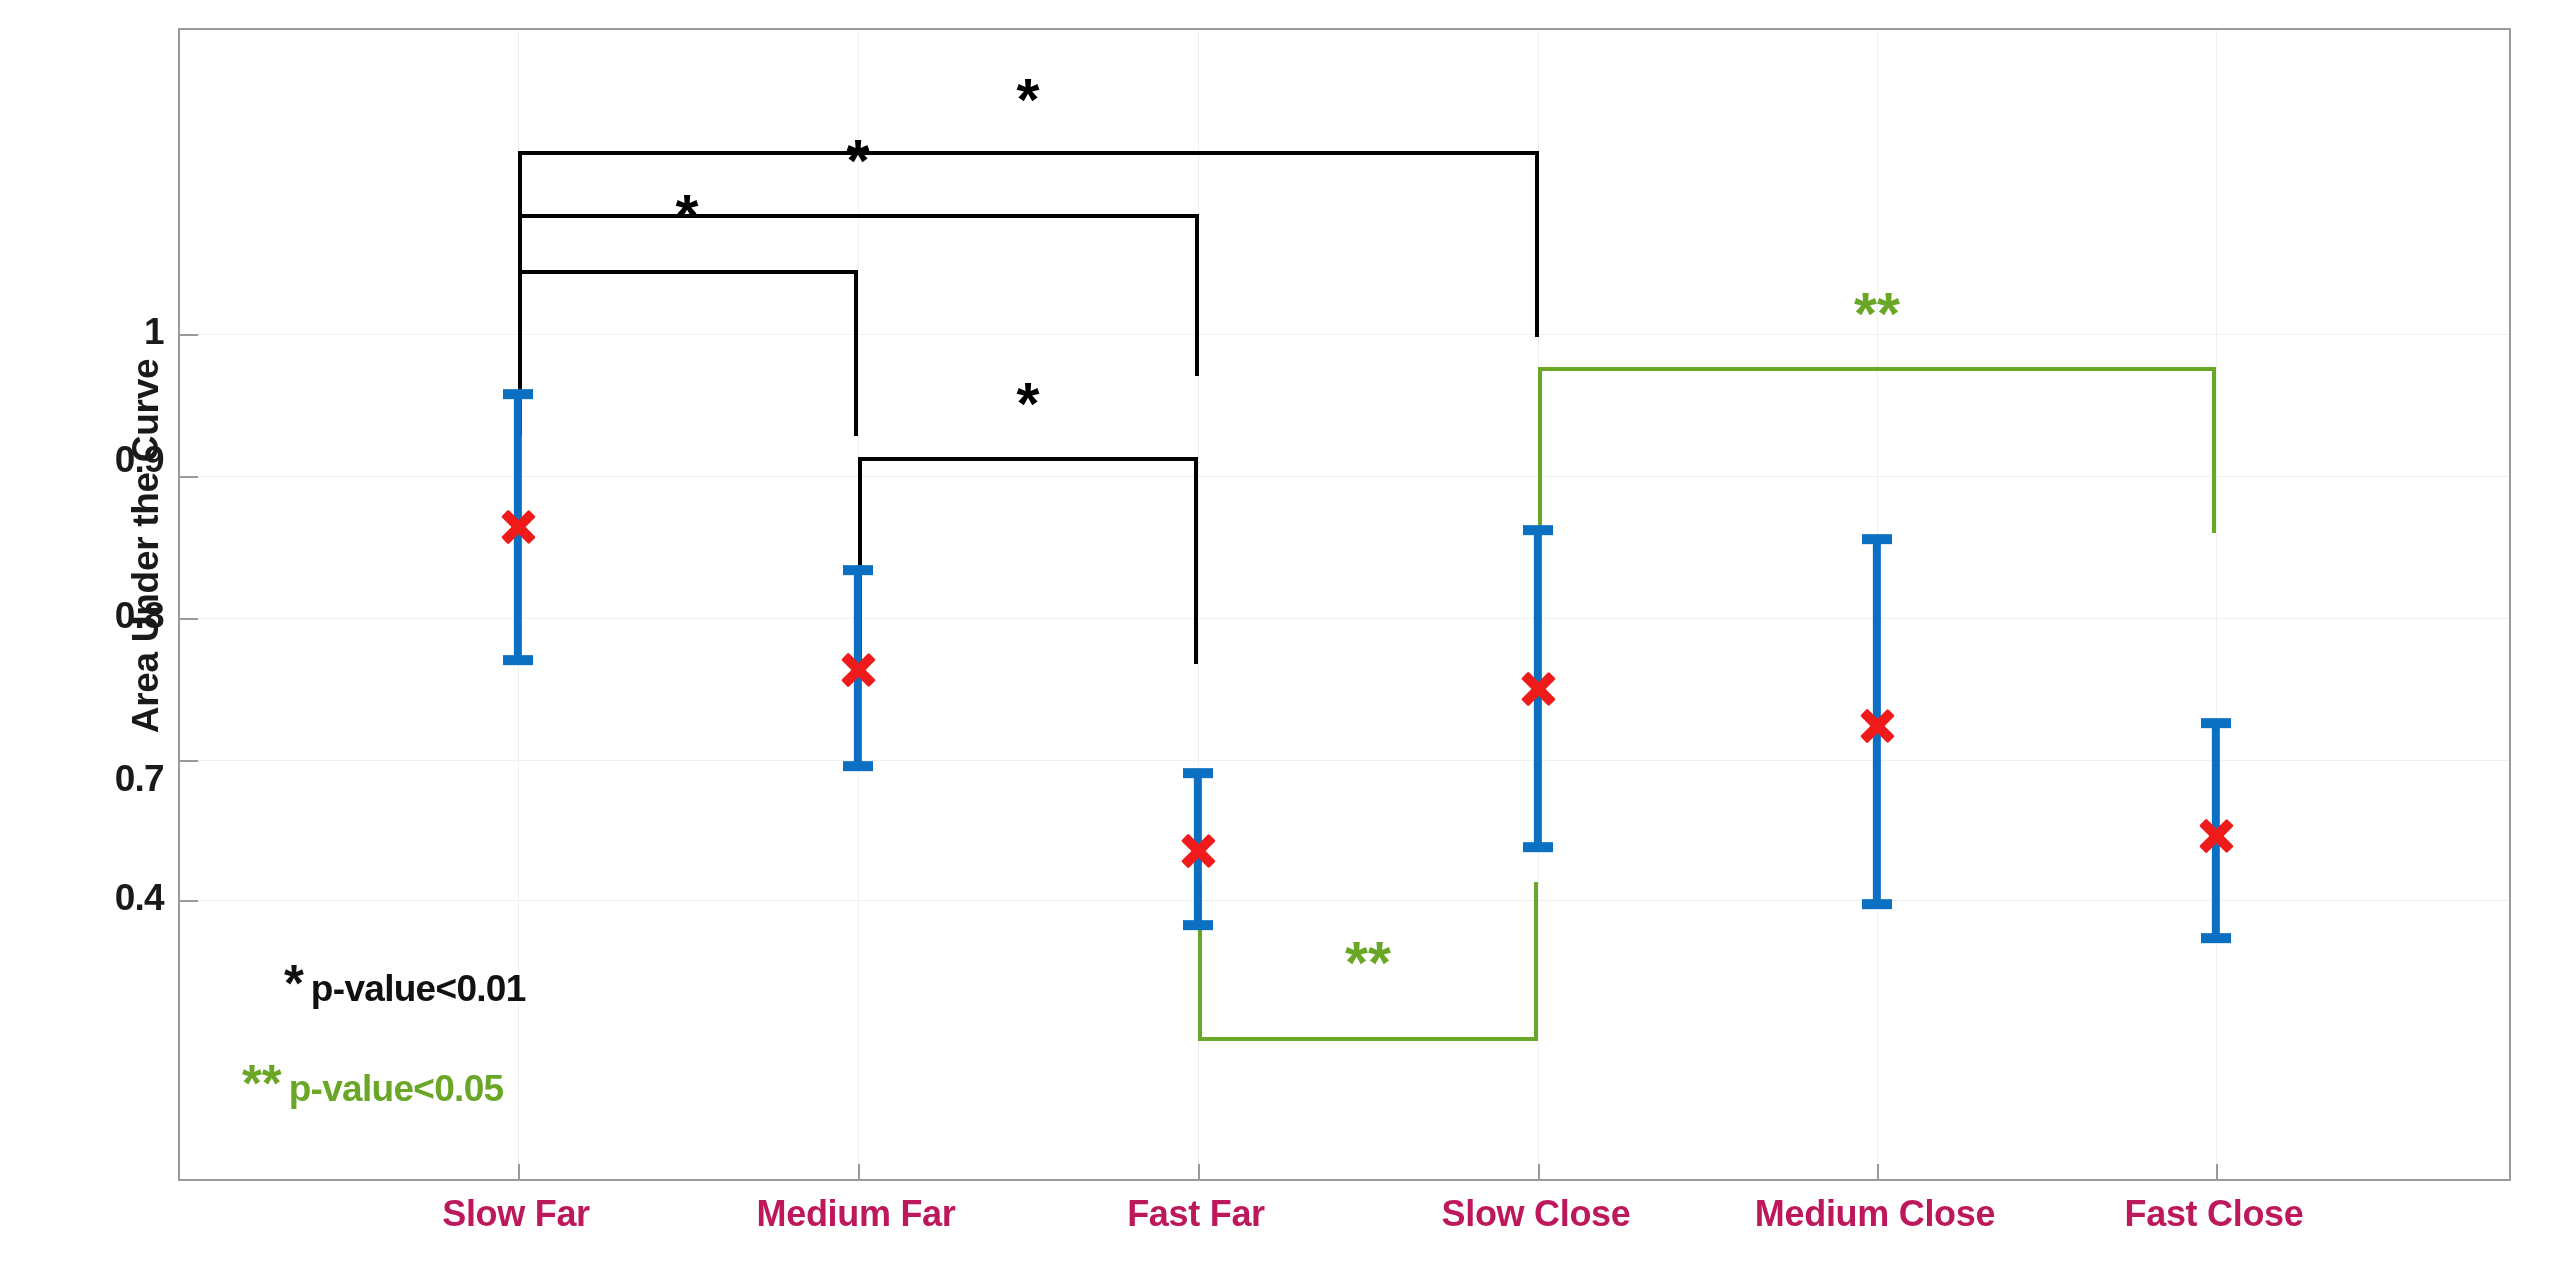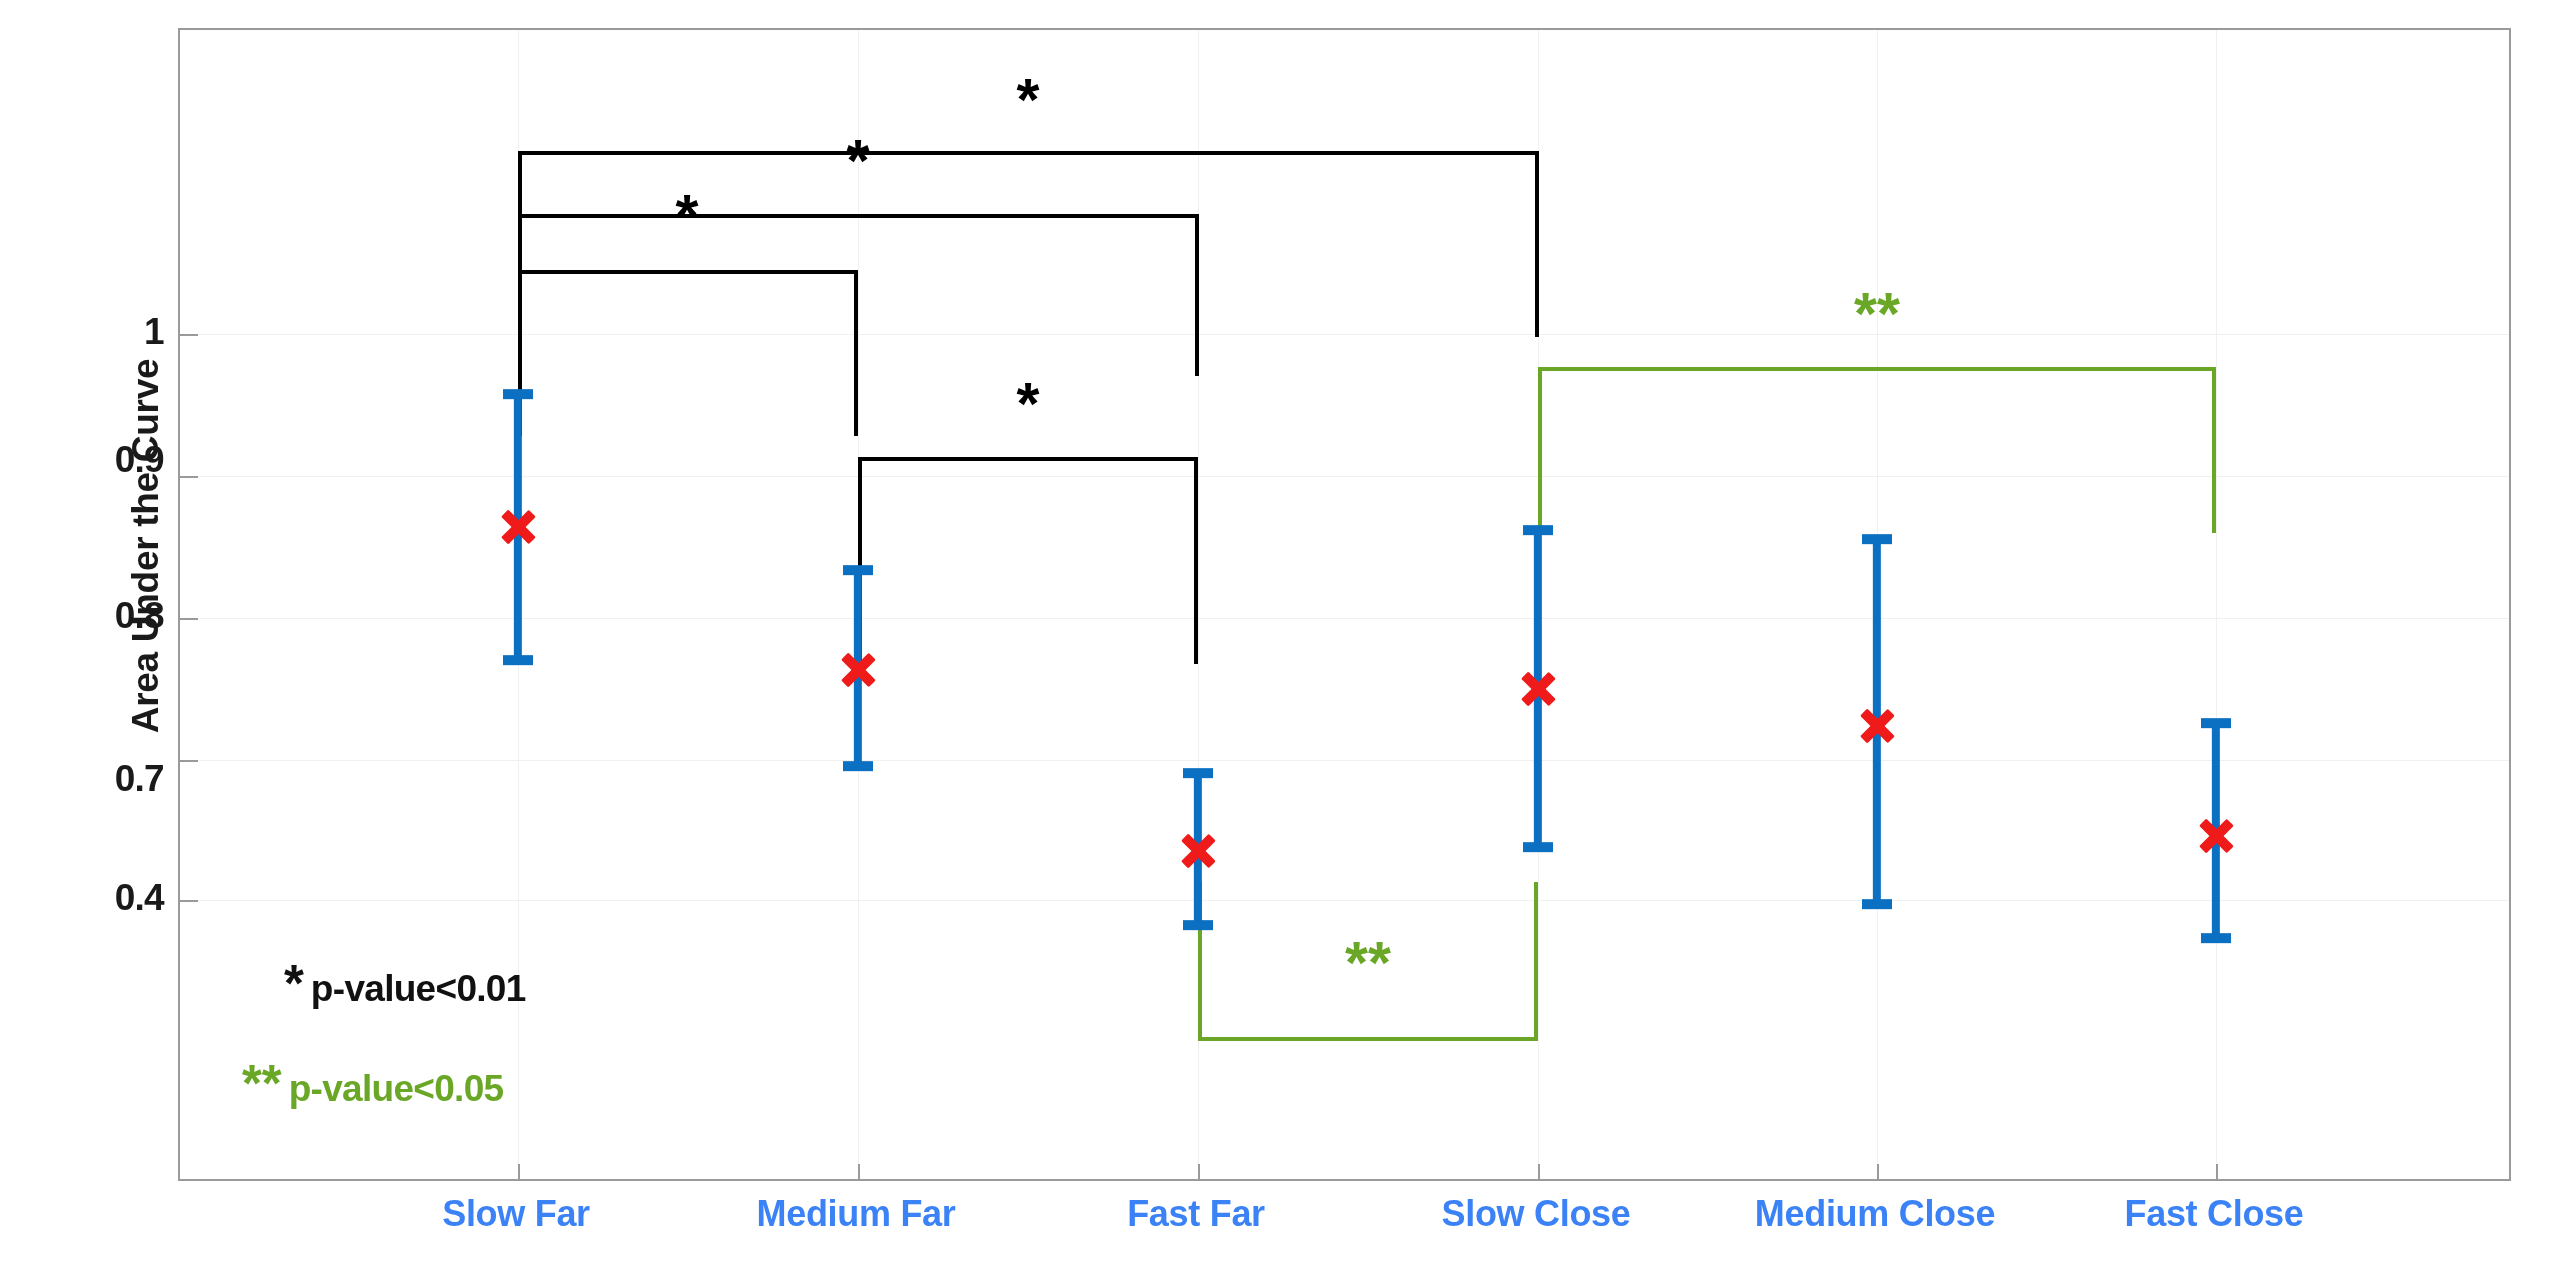--- a/index.html
+++ b/index.html
@@ -66,21 +66,21 @@
     color: #1a1a1a;
     transform: translateY(-50%);
     white-space: nowrap;
     letter-spacing: -0.7px;
   }
   .xtick-label {
     position: absolute;
     top: 1193px;
     font-size: 36px;
     font-weight: bold;
-    color: #3b82f6;
+    color: #be185d;
     transform: translateX(-50%);
     white-space: nowrap;
     letter-spacing: -0.3px;
   }
   #ylabel {
     position: absolute;
     left: -41px;
     top: 525px;
     transform: rotate(-90deg);
     transform-origin: center center;

